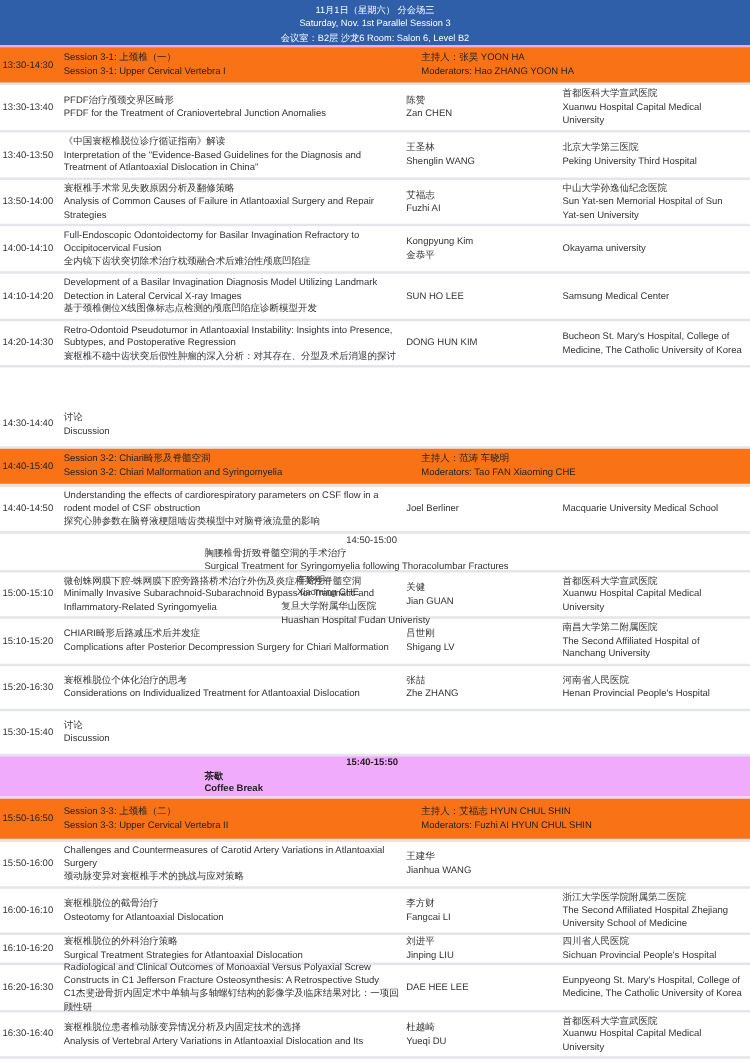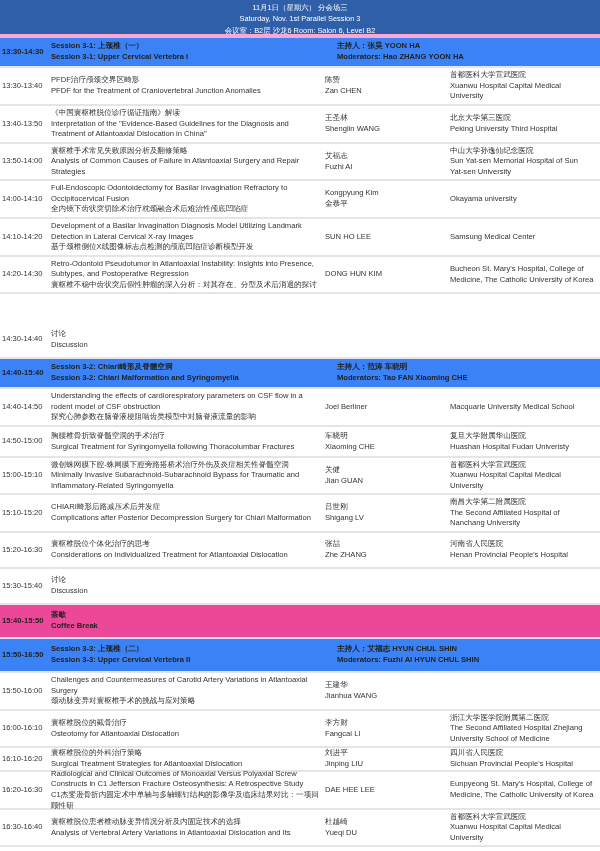--- a/index.html
+++ b/index.html
@@ -1,22 +1,22 @@
 <!DOCTYPE html>
 <html><head>
 <meta charset="utf-8">
 <style>
   * { box-sizing: border-box; margin: 0; padding: 0; }
   html, body { width: 600px; height: 851px; overflow: hidden; background: #ffffff; }
   body { font-family: "Liberation Sans", "DejaVu Sans", sans-serif; color: #333; font-size: 7.6px; line-height: 10.6px; }
-  .header { background: #2f5fa8; color: #fff; text-align: center; height: 38px; padding-top: 2px; border-bottom: 4px solid #f9a8d4; }
+  .header { background: #2f5fa8; color: #fff; text-align: center; height: 38px; padding-top: 2px; border-bottom: 2px solid #f9a8d4; }
   .header div { font-size: 7.4px; line-height: 11.3px; }
   .row { display: flex; align-items: center; border-bottom: 2px solid #e3e5ea; }
-  .row.session { background: #3b82f6; font-weight: bold; color: #222; }
-  .row.break { background: #ec4899; font-weight: bold; color: #222; }
+  .row.session { background: #f97316; font-weight: normal; color: #222; }
+  .row.break { background: #f0abfc; font-weight: bold; color: #222; flex-direction: column; }
   .time { width: 50px; padding-left: 2px; flex-shrink: 0; }
   .title { width: 275px; padding-left: 1px; flex-shrink: 0; }
   .speaker { width: 125px; flex-shrink: 0; }
   .inst { width: 150px; flex-shrink: 0; }
   .modcol { width: 275px; flex-shrink: 0; margin-left: 12px; }
   .line { display: block; }
 </style>
 </head>
 <body>
 
@@ -158,21 +158,21 @@
         <span class="line">rodent model of CSF obstruction</span>
         <span class="line">探究心肺参数在脑脊液梗阻啮齿类模型中对脑脊液流量的影响</span>
       </div>
       <div class="speaker">
         <span class="line">Joel Berliner</span>
       </div>
       <div class="inst">
         <span class="line">Macquarie University Medical School</span>
       </div>
     </div>
-    <div class="row talk" style="height: 31px;">
+    <div class="row talk" style="height: 31px; flex-direction: column;">
       <div class="time">14:50-15:00</div>
       <div class="title">
         <span class="line">胸腰椎骨折致脊髓空洞的手术治疗</span>
         <span class="line">Surgical Treatment for Syringomyelia following Thoracolumbar Fractures</span>
       </div>
       <div class="speaker">
         <span class="line">车晓明</span>
         <span class="line">Xiaoming CHE</span>
       </div>
       <div class="inst">

